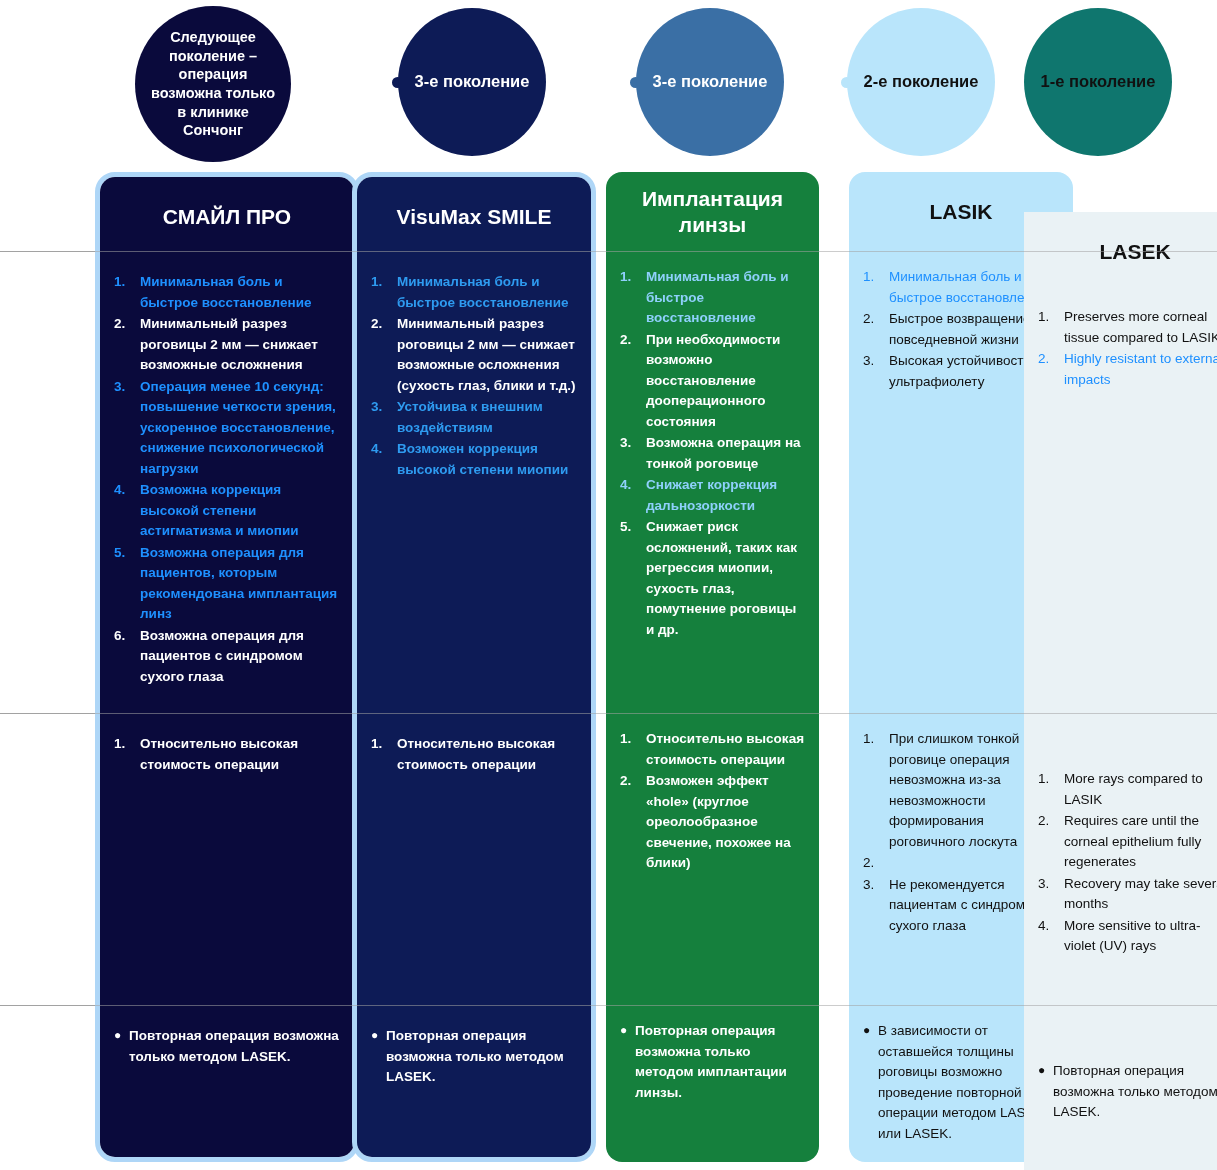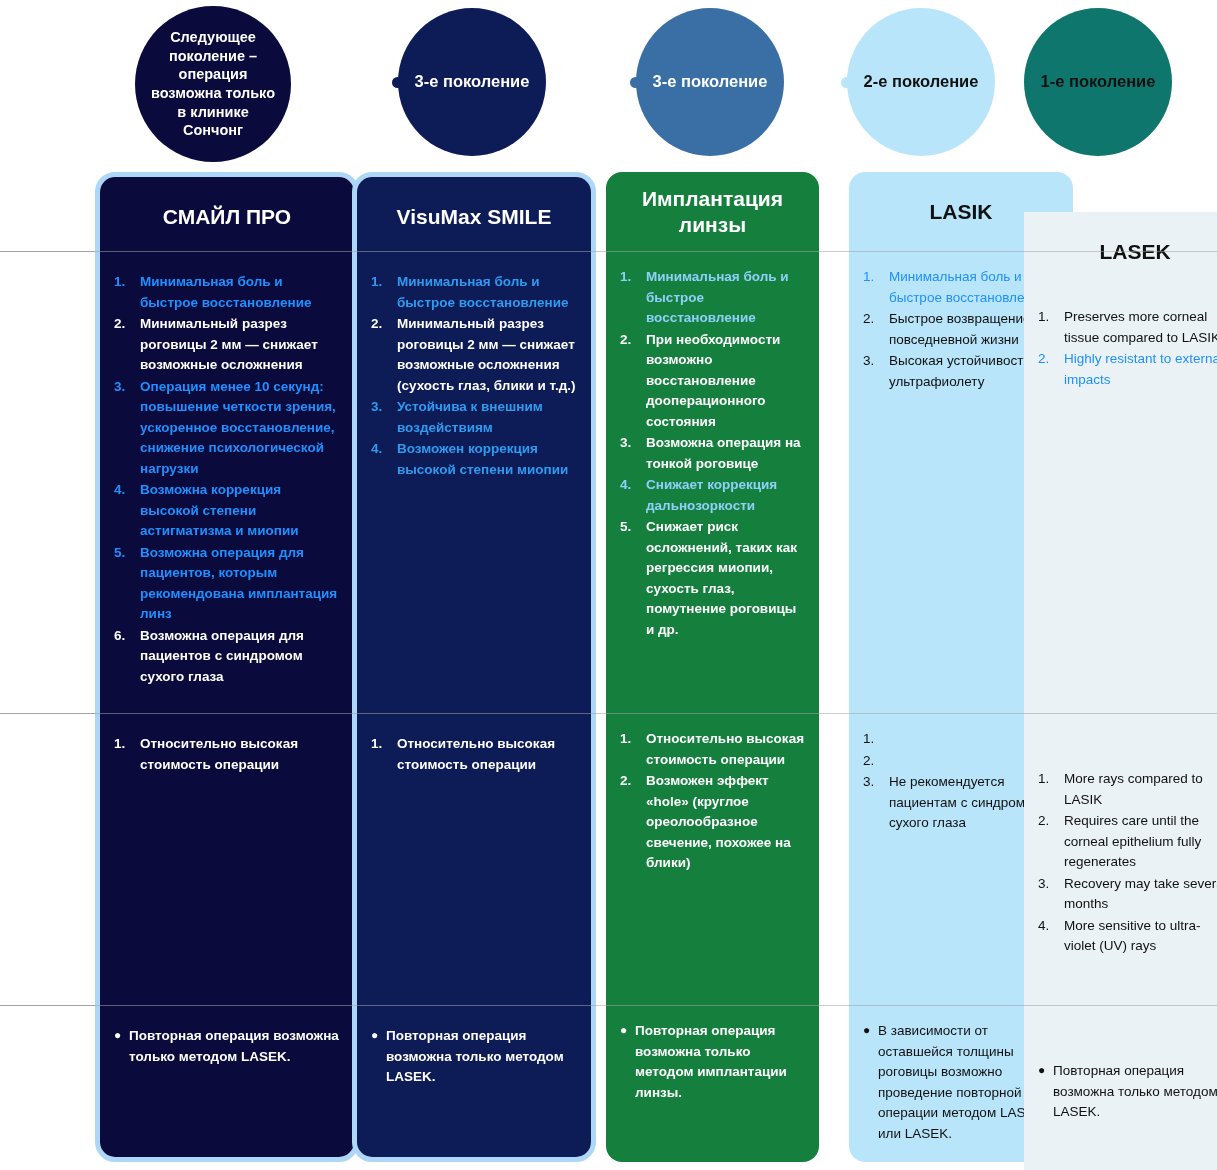--- a/index.html
+++ b/index.html
@@ -303,20 +303,21 @@
                 <li class="item" style="color: rgb(17, 17, 17);">
                   <span class="marker">3.</span>
                   <span class="txt">Высокая устойчивость к ультрафиолету</span>
                 </li>
               </ol>
             </div>
             <div class="section sec-cons light">
               <ol class="items">
                 <li class="item" style="color: rgb(17, 17, 17);">
                   <span class="marker">1.</span>
+                  <span class="txt">При слишком тонкой роговице операция невозможна из-за невозможности формирования роговичного лоскута</span>
                 </li>
                 <li class="item" style="color: rgb(17, 17, 17);">
                   <span class="marker">2.</span>
                 </li>
                 <li class="item" style="color: rgb(17, 17, 17);">
                   <span class="marker">3.</span>
                   <span class="txt">Не рекомендуется пациентам с синдромом сухого глаза</span>
                 </li>
               </ol>
             </div>

